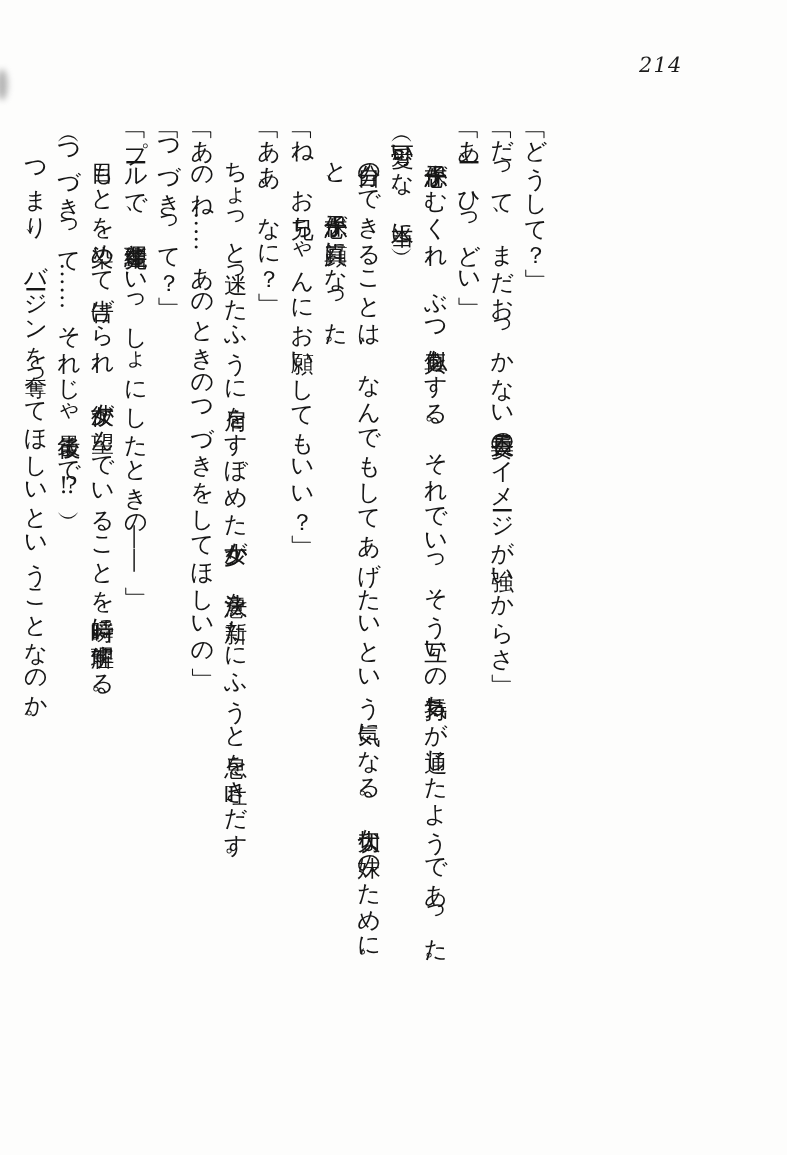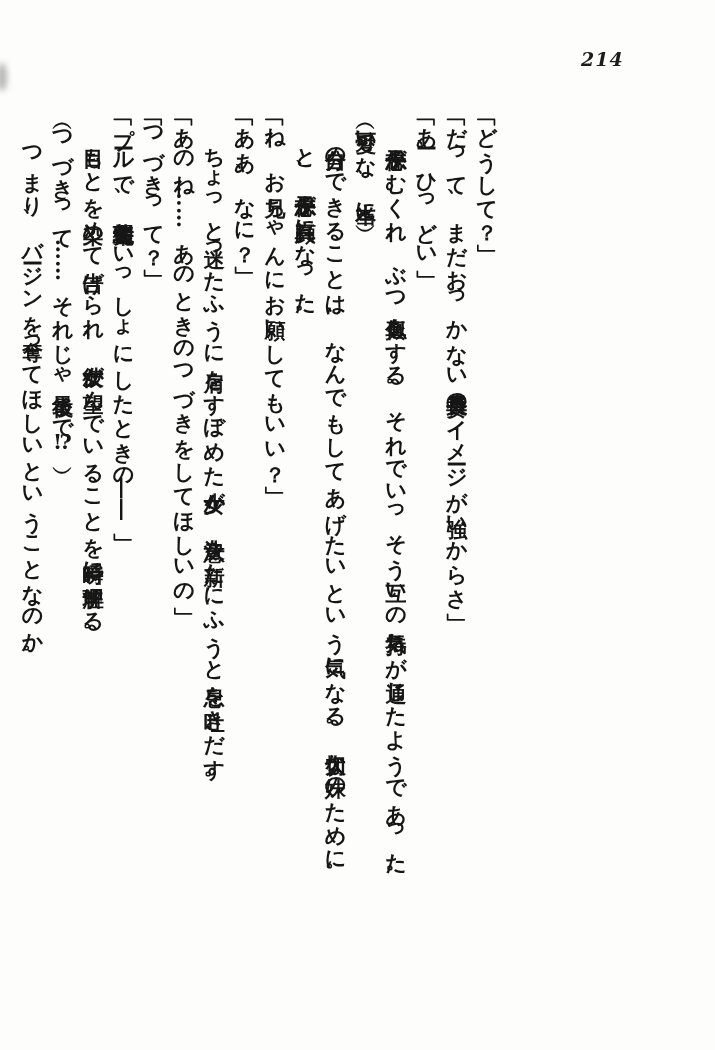--- a/index.html
+++ b/index.html
@@ -11,21 +11,20 @@
     height: 1050px;
     background: #fdfdfc;
     overflow: hidden;
     font-family: "DejaVu Serif", "Liberation Serif", serif;
   }
   .page {
     position: relative;
     width: 595px;
     height: 1050px;
     background: #fdfdfc;
-    font-weight: bold;
   }
   .page-number {
     position: absolute;
     top: 48px;
     left: 581px;
     width: 34px;
     font-size: 19px;
     font-style: italic;
     letter-spacing: 1px;
     color: #1c1c1c;

